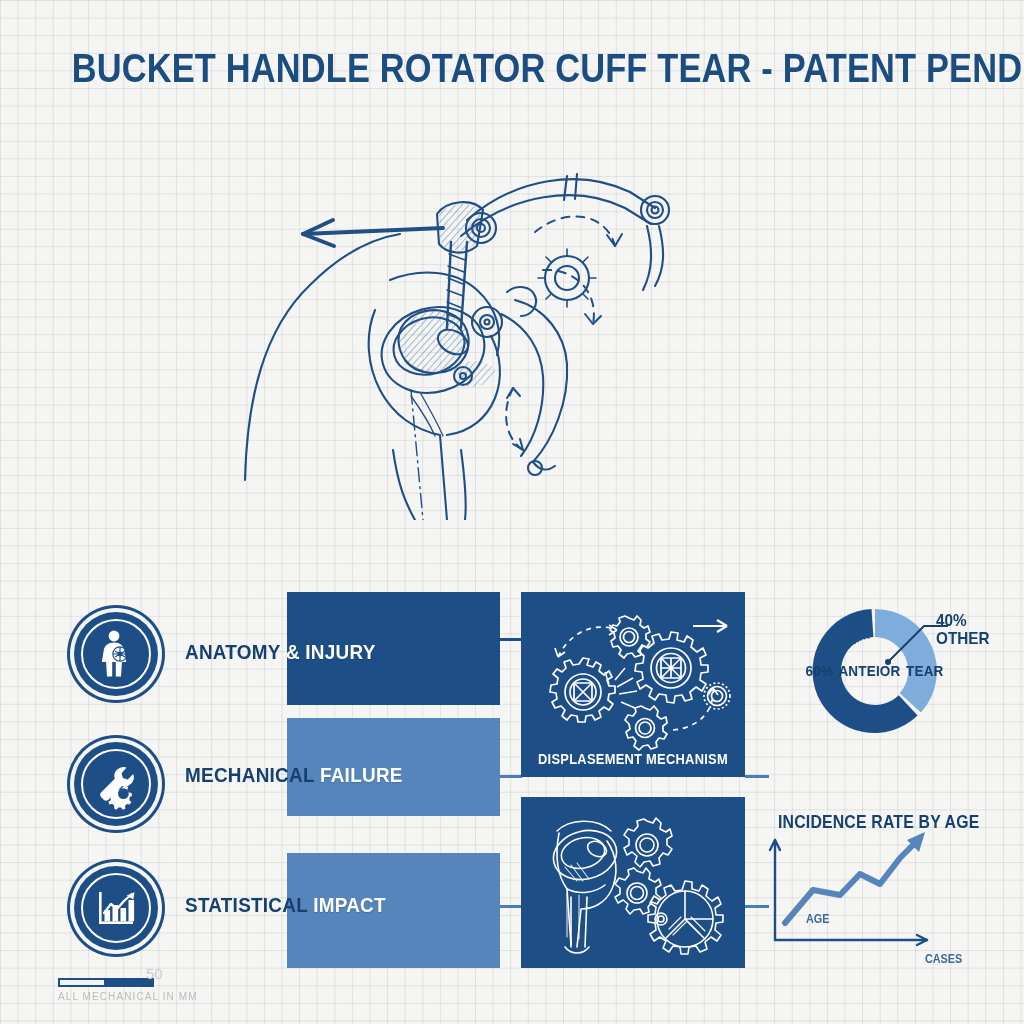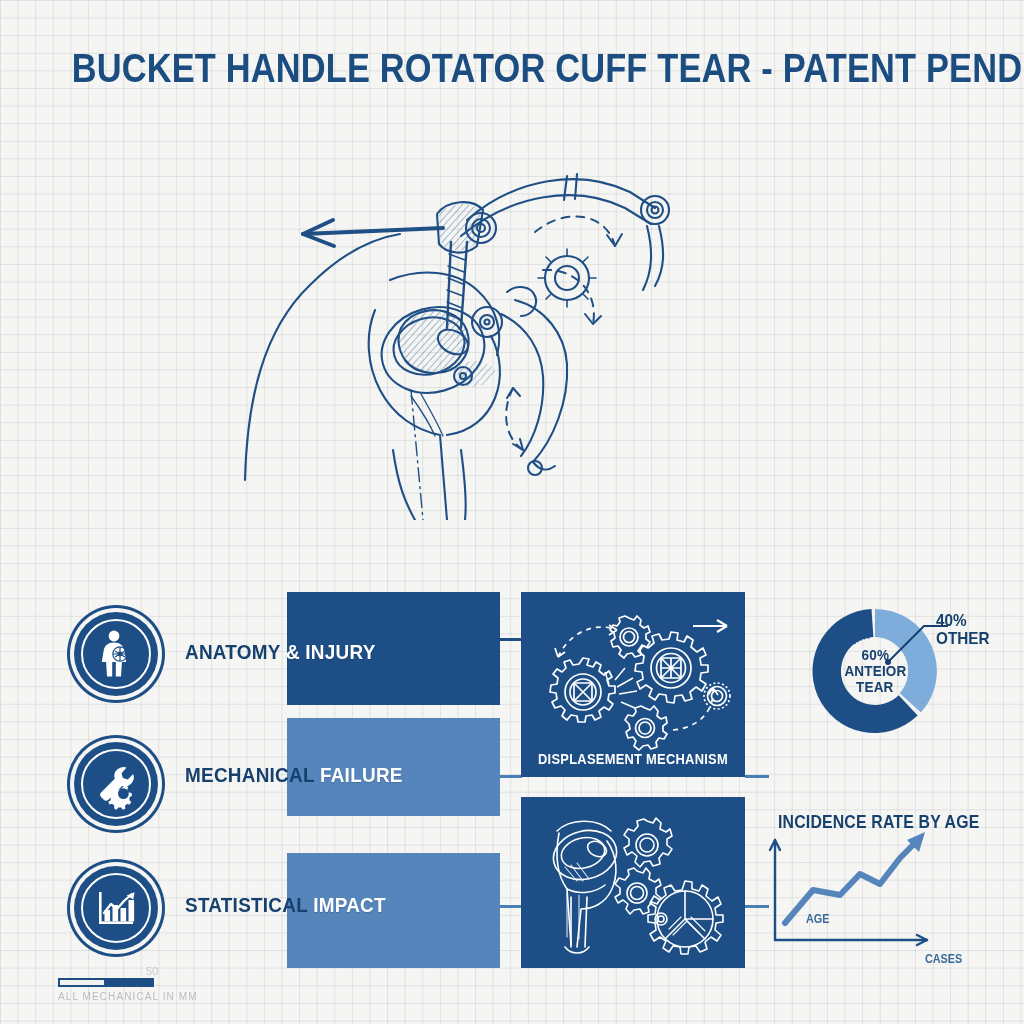--- a/index.html
+++ b/index.html
@@ -112,21 +112,21 @@
     letter-spacing: 0.3px;
     transform: scaleX(0.92);
   }
 
   
   #donut { position: absolute; left: 800px; top: 596px; width: 150px; height: 150px; }
   #donut-center {
     position: absolute;
     left: 800px; top: 596px;
     width: 150px; height: 150px;
-    display: flex; flex-direction: column;
+    display: flex; flex-direction: row;
     align-items: center; justify-content: center;
     pointer-events: none;
   }
   #donut-center div {
     color: #16406e;
     font-size: 15px;
     font-weight: bold;
     line-height: 1.05;
     text-align: center;
     transform: scaleX(0.9);
@@ -177,21 +177,21 @@
   }
   #scalebar-caption {
     margin-top: 4px;
     color: #b9bcbd;
     font-size: 10px;
     letter-spacing: 1.1px;
     white-space: nowrap;
   }
   #scalebar-tick {
     position: absolute; left: 88px; top: -13px;
-    color: #c9ccce; font-size: 11px;
+    color: #c9ccce; font-size: 15px;
   }
 </style>
 </head>
 <body>
 
 <div id="page">
 
   <div id="title">BUCKET HANDLE ROTATOR CUFF TEAR - PATENT PENDING</div>
 
   <svg id="hero" viewBox="0 0 500 370">

